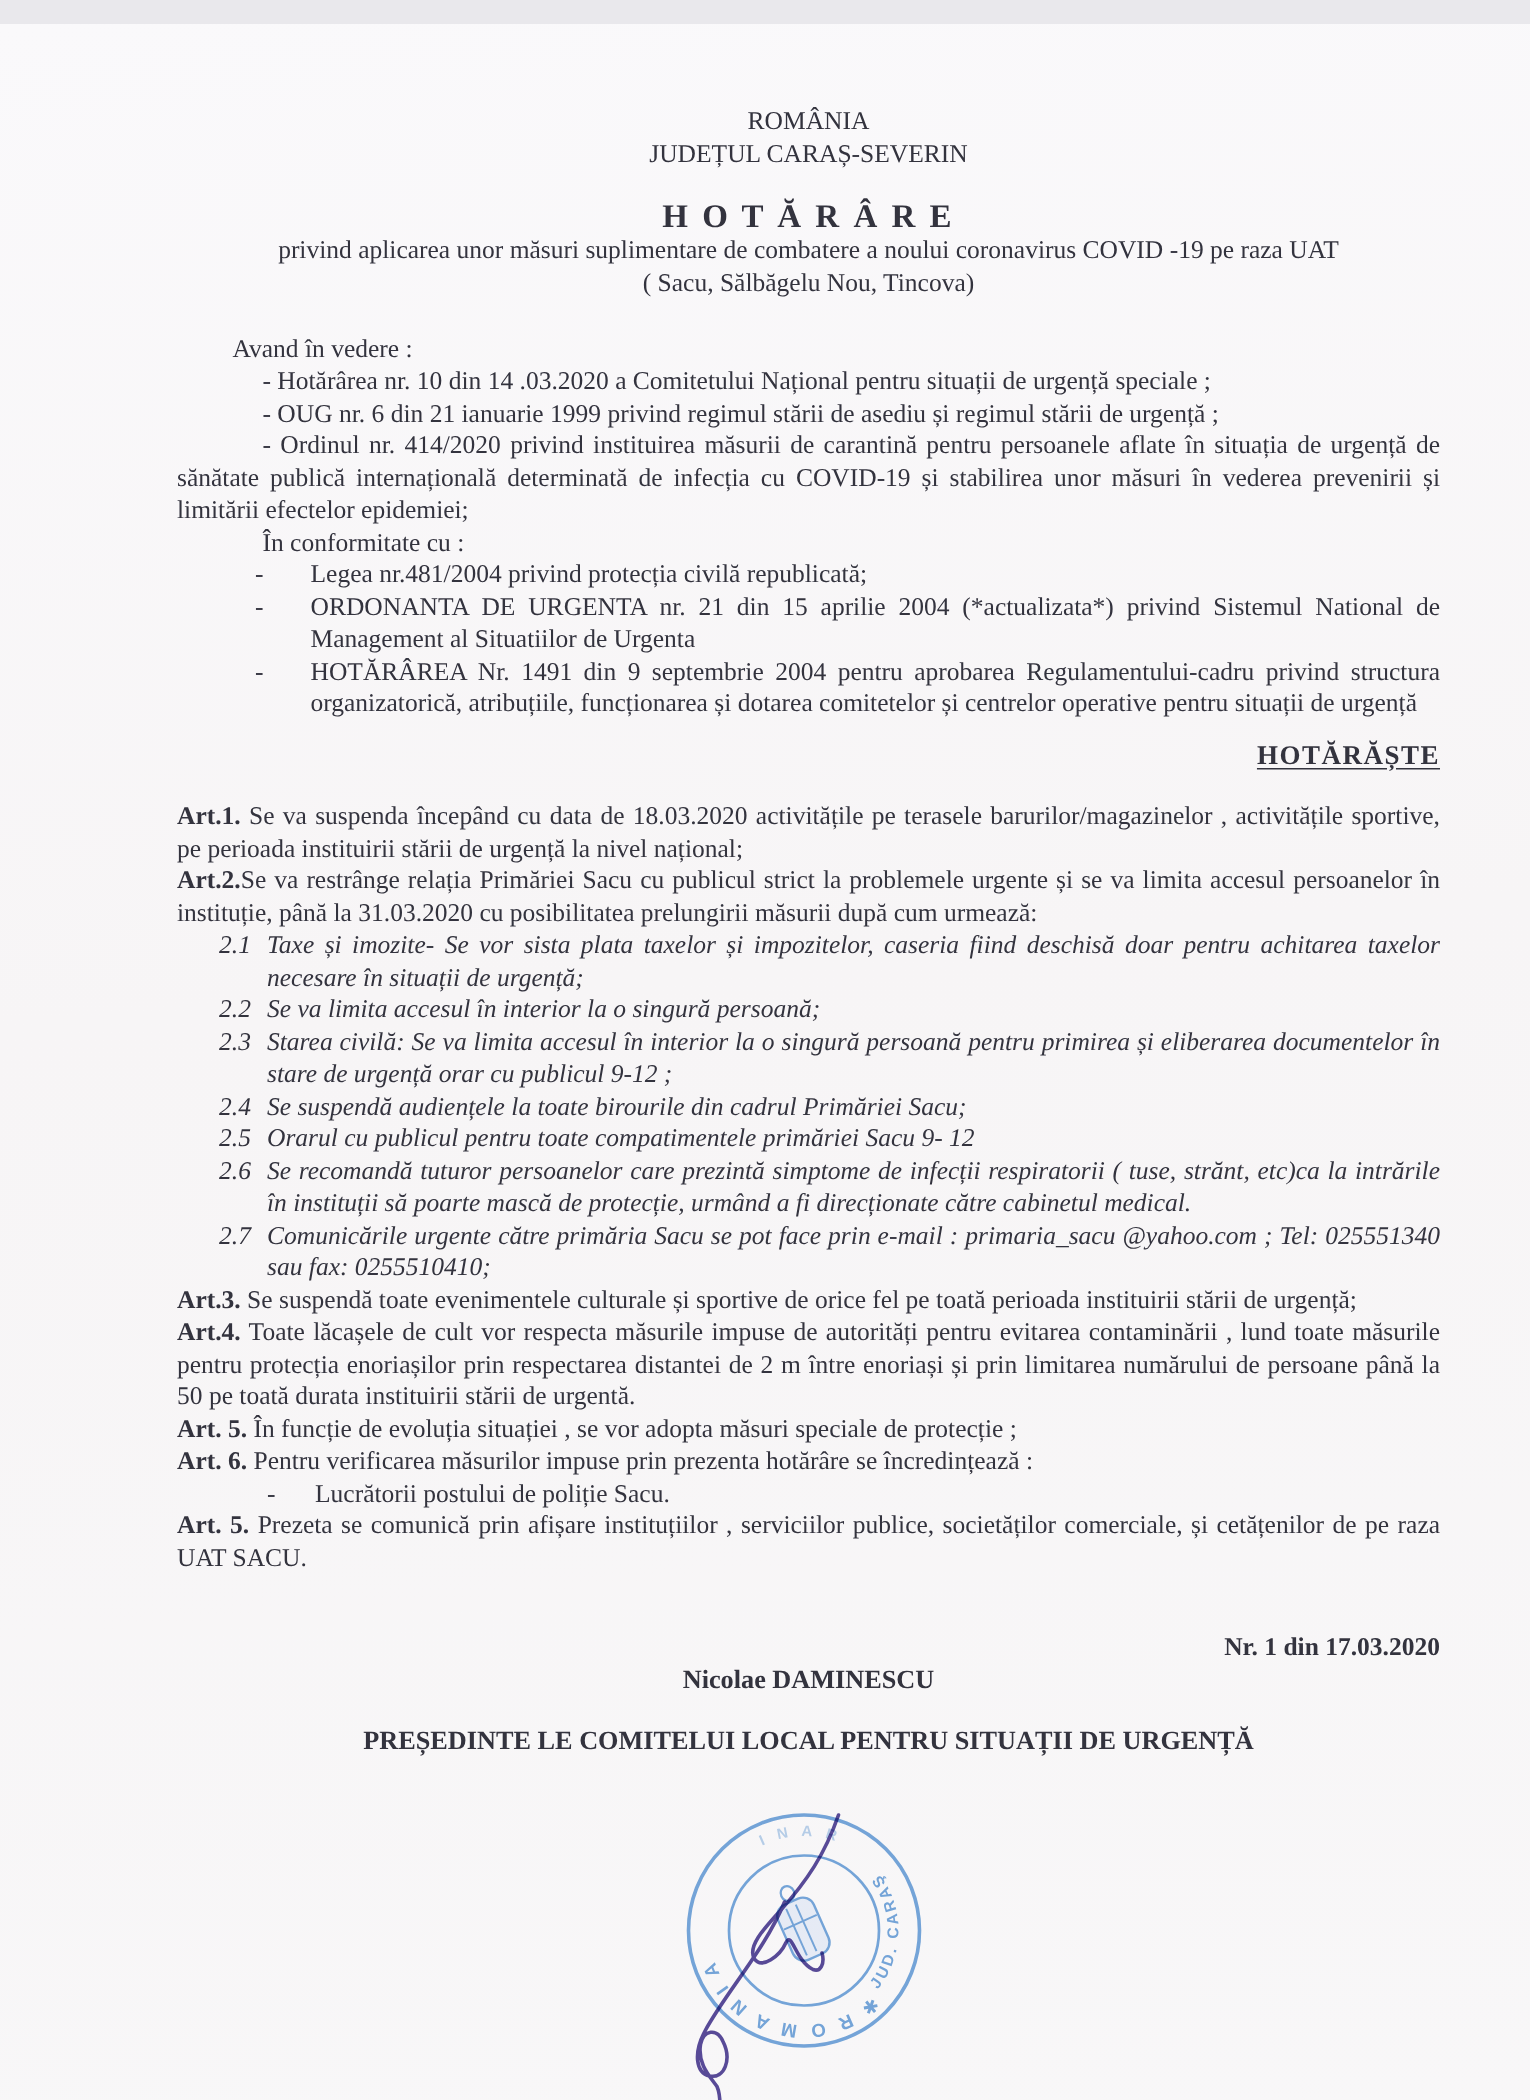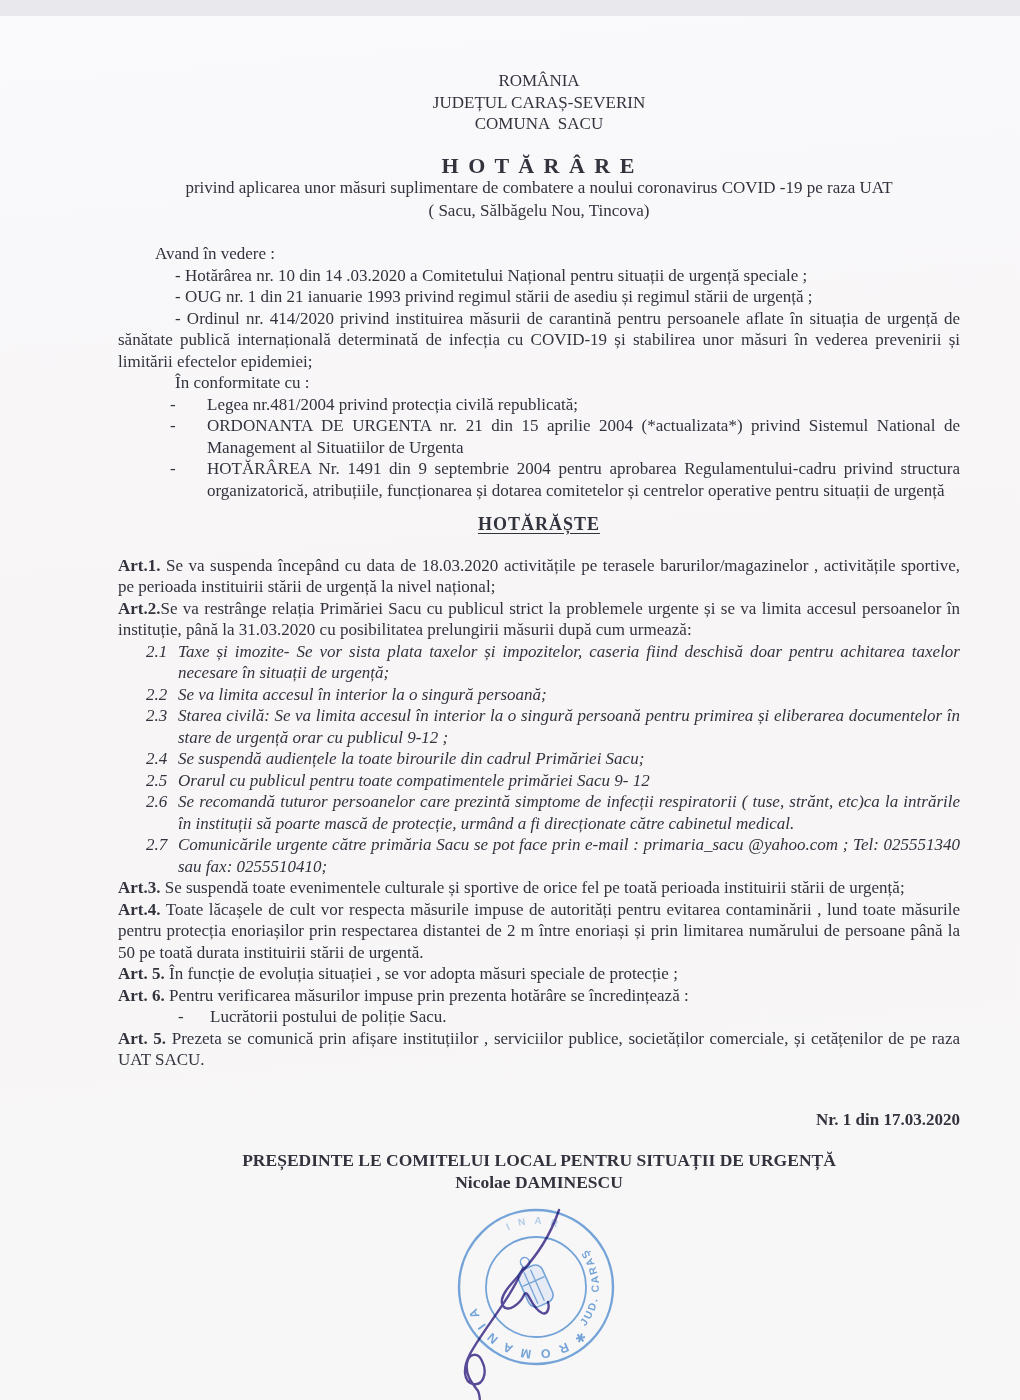--- a/index.html
+++ b/index.html
@@ -34,20 +34,21 @@
     text-align:justify;
   }
   .dash-item .dash{position:absolute;left:52px;top:0;}
   .decision-heading{
     margin:13px 0 19px 0;
     font-weight:bold;
     font-size:18px;
     letter-spacing:1px;
     text-decoration:underline;
     text-underline-offset:3px;
+    text-align:right;
   }
   .article{text-align:justify;}
   .article .lbl{font-weight:bold;}
   .num-item{
     position:relative;
     padding-left:60px;
     text-align:justify;
     font-style:italic;
   }
   .num-item .num{position:absolute;left:28px;top:0;}
@@ -67,30 +68,29 @@
   .stamp-ring-text{font-family:"Liberation Sans","DejaVu Sans",sans-serif;font-weight:bold;}
 </style>
 </head>
 <body>
 
 <div class="page">
 
   <div class="center">
     <div class="header-line">ROMÂNIA</div>
     <div class="header-line">JUDEȚUL CARAȘ-SEVERIN</div>
-    <div class="header-line">COMUNA  SACU</div>
   </div>
 
   <div class="center doc-title">H O T Ă R Â R E</div>
   <div class="center subtitle">privind aplicarea unor măsuri suplimentare de combatere a noului coronavirus COVID -19  pe raza UAT</div>
   <div class="center subtitle">( Sacu, Sălbăgelu Nou, Tincova)</div>
 
   <div class="preamble-intro">Avand în vedere :</div>
   <div class="consideration">- Hotărârea nr. 10 din 14 .03.2020  a Comitetului Național pentru situații de urgență speciale ;</div>
-  <div class="consideration">- OUG nr. 1  din 21 ianuarie 1993 privind regimul stării de asediu și regimul stării de urgență ;</div>
+  <div class="consideration">- OUG nr. 6  din 21 ianuarie 1999 privind regimul stării de asediu și regimul stării de urgență ;</div>
   <div class="consideration">- Ordinul nr. 414/2020 privind instituirea măsurii de carantină pentru persoanele aflate în situația de urgență de sănătate publică internațională determinată de infecția cu COVID-19 și stabilirea unor măsuri în vederea prevenirii și limitării efectelor epidemiei;</div>
 
   <div class="conformity-intro">În conformitate cu :</div>
   <div class="dash-item">
     <span class="dash">-</span>
     <span>Legea nr.481/2004 privind protecția civilă republicată;</span>
   </div>
   <div class="dash-item">
     <span class="dash">-</span>
     <span>ORDONANTA DE URGENTA nr. 21 din 15 aprilie 2004 (*actualizata*) privind Sistemul National de Management al Situatiilor de Urgenta</span>
@@ -153,22 +153,22 @@
   <div class="police-item">
     <span class="dash">-</span>
     <span>Lucrătorii postului de poliție Sacu.</span>
   </div>
   <div class="article">
     <span class="lbl">Art. 5.</span><span> Prezeta se comunică prin afișare  instituțiilor , serviciilor publice, societăților comerciale, și cetățenilor de pe raza UAT SACU.</span>
   </div>
 
   <div class="nr-date">Nr. 1 din 17.03.2020</div>
 
+  <div class="center president-name">Nicolae DAMINESCU</div>
   <div class="center president">PREȘEDINTE LE COMITELUI LOCAL PENTRU SITUAȚII DE URGENȚĂ</div>
-  <div class="center president-name">Nicolae DAMINESCU</div>
 
   <svg class="seal-overlay" viewBox="0 0 215 235" aria-hidden="true">
     <g class="stamp-art">
       <circle cx="108" cy="99" r="77" fill="none" stroke-width="2.4" stroke="#5f9ad8"></circle>
       <circle cx="108" cy="99" r="50" fill="none" stroke-width="1.8" stroke="#5f9ad8"></circle>
       <defs>
         <path id="arcBottom" d="M 159.6 135.1 A 63 63 0 0 1 45.2 93.5" fill="none"></path>
         <path id="arcRight" d="M 141.4 152.4 A 63 63 0 0 0 118.9 37" fill="none"></path>
         <path id="arcTop" d="M 53.4 67.5 A 63 63 0 0 1 162.6 67.5" fill="none"></path>
       </defs>

